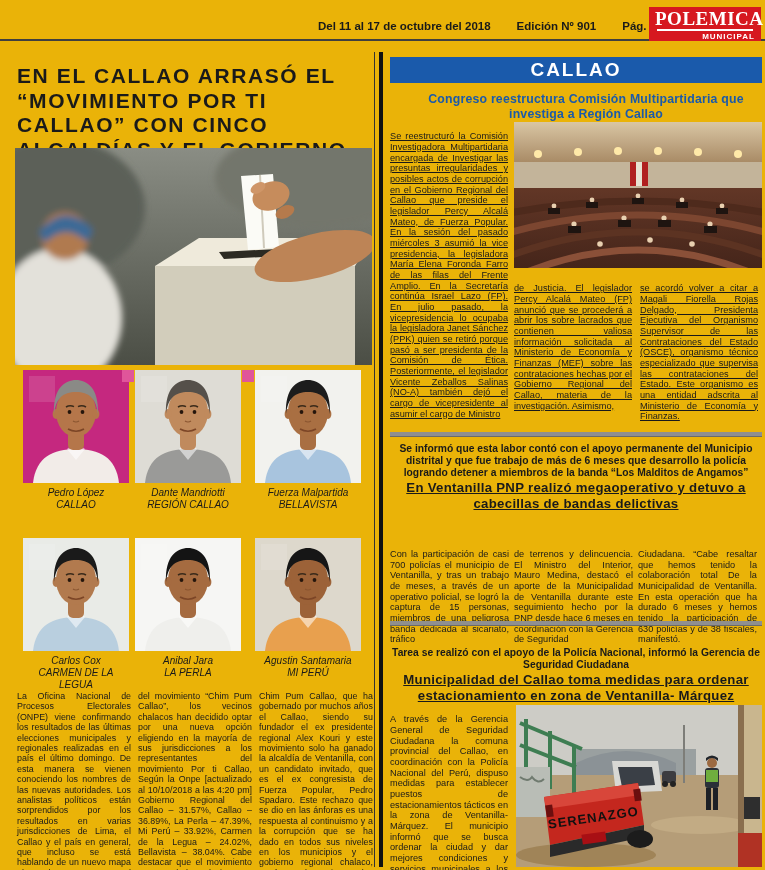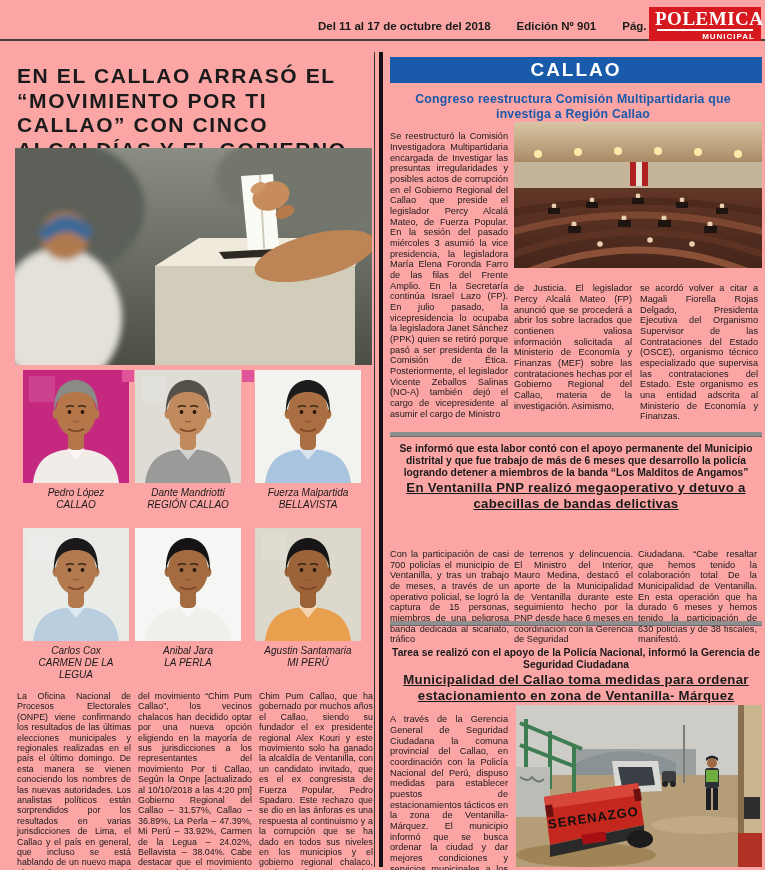--- a/index.html
+++ b/index.html
@@ -1,16 +1,16 @@
 <!DOCTYPE html>
 <html lang="es"><head>
 <meta charset="utf-8">
 <style>
   html,body{margin:0;padding:0;background:#fff;}
-  .page{position:relative;width:765px;height:870px;background:#fca5a5;overflow:hidden;
+  .page{position:relative;width:765px;height:870px;background:#eab308;overflow:hidden;
         font-family:"Liberation Sans",sans-serif;color:#1a1a1a;}
 
   
   .meta{position:absolute;top:20px;left:318px;width:330px;display:flex;gap:26px;
         font-size:11.5px;font-weight:bold;white-space:nowrap;}
   .header-rule{position:absolute;top:39px;left:0;width:765px;border-top:2px solid #3f3f3f;}
   .logo{position:absolute;top:7px;right:4px;width:112px;height:34px;background:#d6181f;
         color:#fff;padding:2px 6px 0 6px;box-sizing:border-box;}
   .logo-title{font-family:"Liberation Serif",serif;font-weight:bold;font-size:19px;
         letter-spacing:.5px;line-height:19px;text-align:center;}
@@ -22,40 +22,40 @@
         border-left:1.5px solid #333;border-right:4px solid #111;}
 
   
   .leftcol{position:absolute;left:15px;top:46px;width:360px;height:824px;}
   .big-headline{position:absolute;top:4px;left:2px;width:358px;
         font-size:21px;font-weight:900;letter-spacing:1.6px;line-height:1.17;
         text-transform:uppercase;}
   .main-photo{position:absolute;top:102px;left:0;width:357px;height:217px;overflow:hidden;}
 
   .grid-row{position:absolute;left:0;width:360px;height:158px;}
-  .row1{top:324px;} .row2{top:482px;}
+  .row1{top:324px;} .row2{top:492px;}
   .pcell{position:absolute;top:0;width:106px;}
   .pcell .avatar{width:106px;height:113px;display:block;}
   .pcell:nth-of-type(1){left:0;margin-left:8px;} .pcell:nth-of-type(2){left:120px;} .pcell:nth-of-type(3){left:240px;}
   .gsq{position:absolute;top:0;width:12px;height:12px;background:#e0559a;}
   .gsq.g1{left:107px;} .gsq.g2{left:227px;}
   .cap{margin-top:4px;text-align:center;font-style:italic;font-size:10px;line-height:12px;}
   .cap-dist{text-transform:uppercase;}
 
   .left-article{position:absolute;top:636px;left:2px;width:356px;display:flex;gap:7px;}
   .lcoltxt{width:116px;font-size:8.9px;line-height:1.17;text-align:justify;}
 
   
   .rightcol{position:absolute;left:390px;top:46px;width:372px;height:824px;}
   .banner{position:absolute;top:11px;left:0;width:372px;height:26px;background:#1a5aab;
         color:#fff;font-weight:800;font-size:19px;letter-spacing:2px;text-align:center;
         line-height:26px;}
-  .a1-heading{position:absolute;top:46px;left:3px;width:360px;text-align:center;
+  .a1-heading{position:absolute;top:46px;left:16px;width:360px;text-align:center;
         color:#1a5aab;font-weight:bold;font-size:12.3px;line-height:1.2;letter-spacing:.2px;}
-  .a1-body{position:absolute;top:76px;left:0;width:372px;display:flex;gap:6px;}
+  .a1-body{position:absolute;top:76px;left:0;width:372px;display:flex;gap:6px;text-decoration:underline;}
   .rcoltxt{width:118px;font-size:9.2px;line-height:1.16;text-align:justify;}
   .a1-right{width:248px;}
   .congress-photo{width:248px;height:146px;display:block;}
   .a1-subcols{display:flex;gap:8px;margin-top:6px;}
   .sep{position:absolute;left:0;width:372px;height:4px;background:#8f8f8f;border-bottom:1px solid #6a6a6a;}
   .sep1{top:386px;} .sep2{top:575px;}
   .sub-heading{position:absolute;left:2px;width:368px;text-align:center;font-weight:bold;
         font-size:10.3px;line-height:1.18;}
   .a2-sub{top:397px;} .a3-sub{top:601px;}
   .art-heading{position:absolute;left:2px;width:368px;text-align:center;font-weight:bold;

